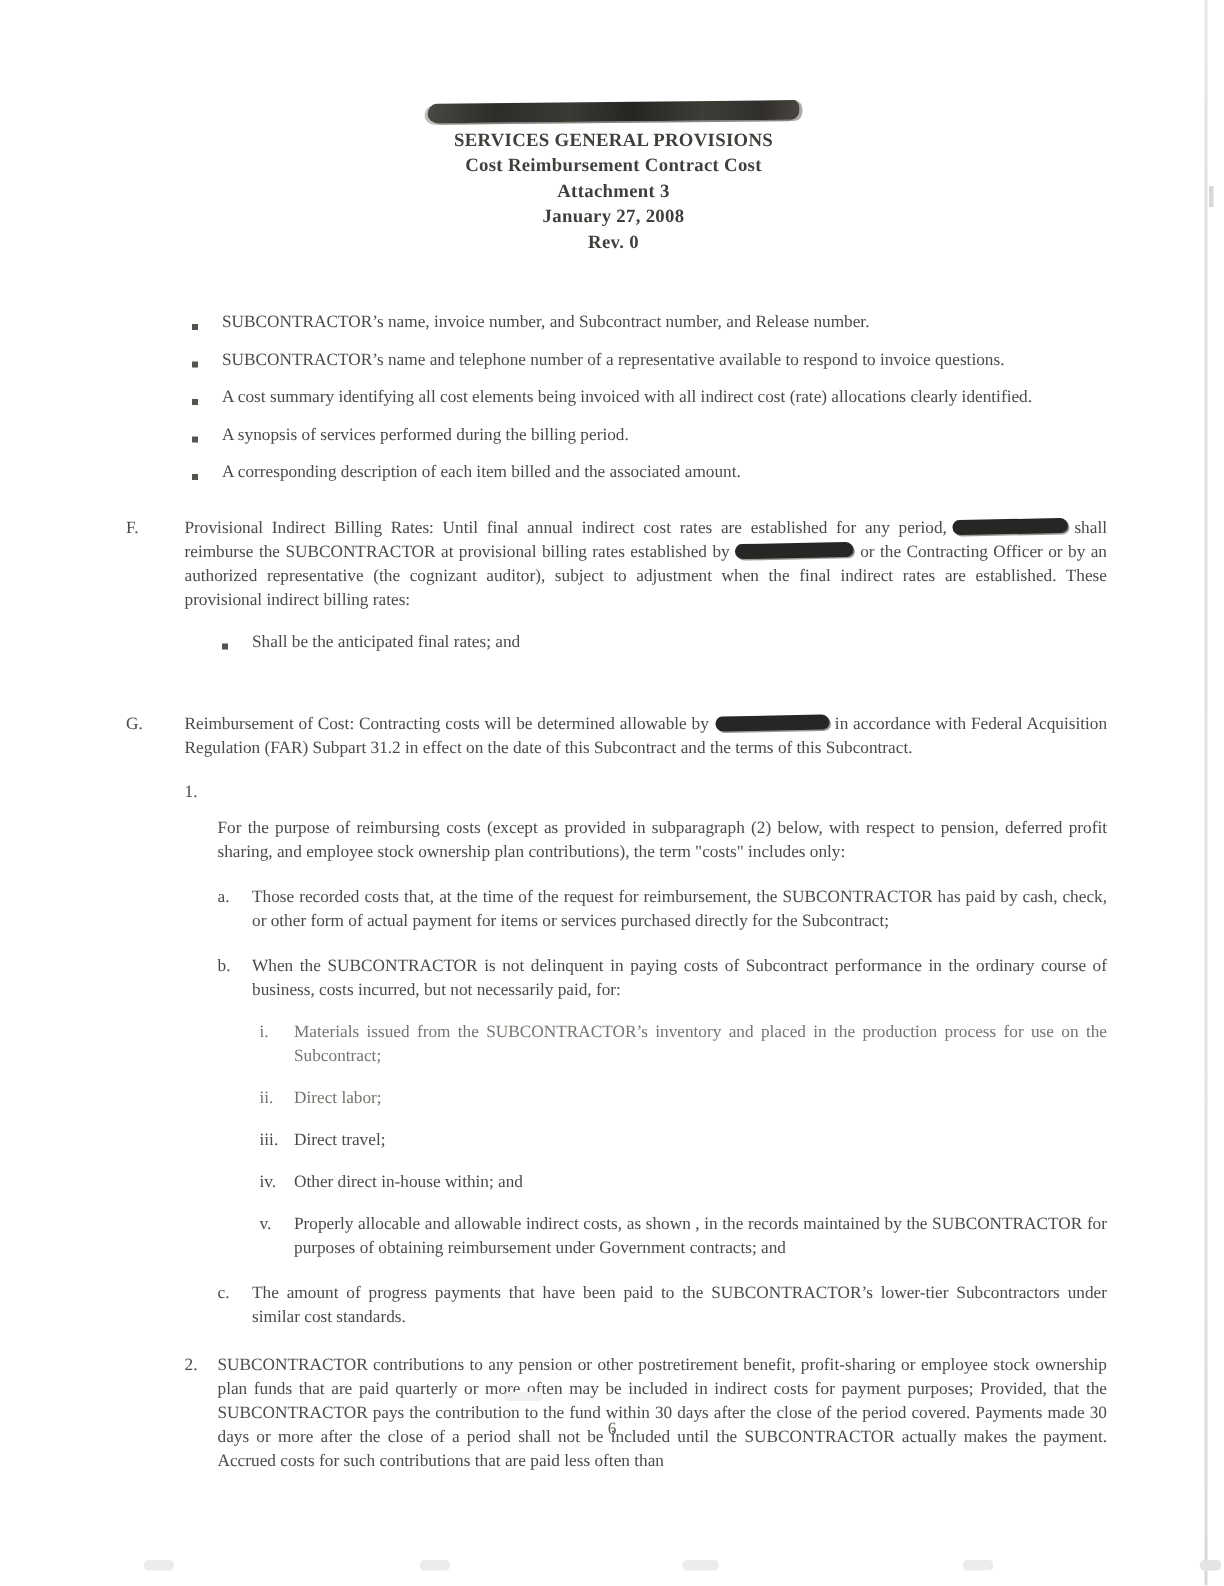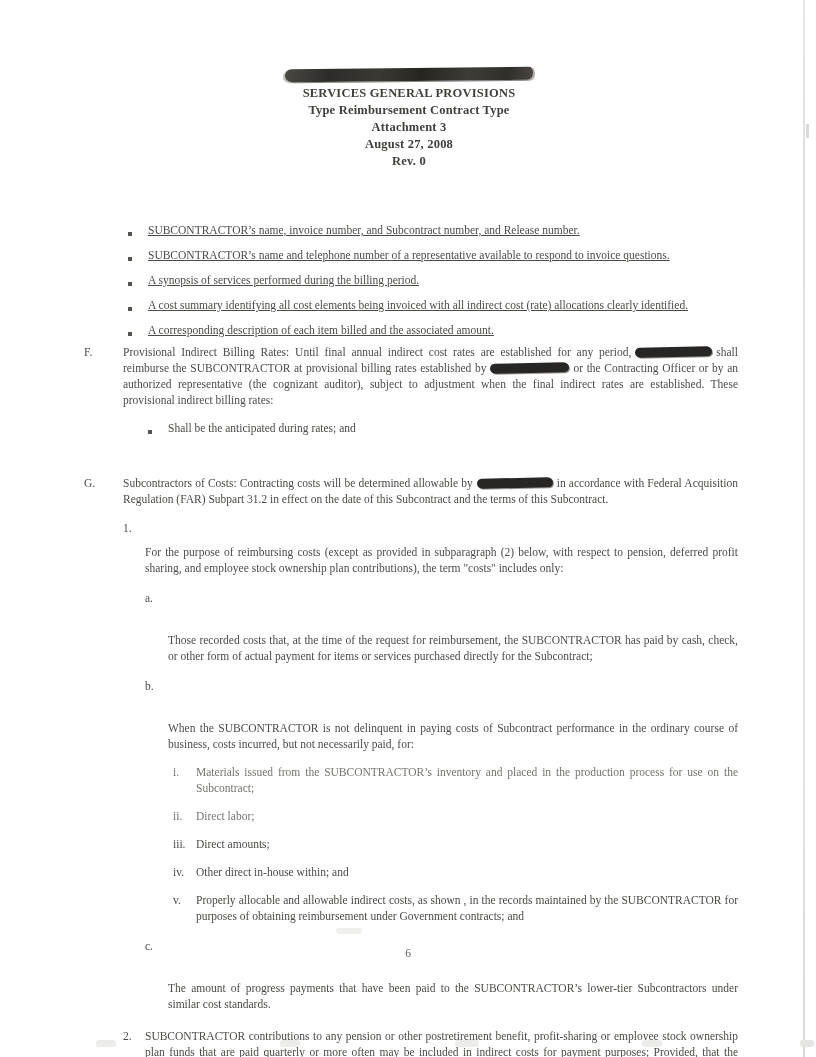--- a/index.html
+++ b/index.html
@@ -33,21 +33,21 @@
     border-radius: 7px 4px 6px 8px / 60% 45% 55% 50%;
     transform: rotate(-0.6deg);
     box-shadow: 2px 1px 0 rgba(70,68,62,.45), -2px 1px 0 rgba(70,68,62,.35);
   }
   .title-line {
     font-size: 12.5px; font-weight: bold; color: #413f3b;
     line-height: 17px; letter-spacing: .2px;
   }
 
   
-  .top-bullets { position: absolute; top: 222px; left: 128px; width: 610px; text-decoration: underline; }
+  .top-bullets { position: absolute; top: 207px; left: 128px; width: 610px; }
   .b-row { display: flex; margin-bottom: 7px; }
   .b-marker {
     flex: 0 0 20px;
   }
   .b-marker::before {
     content: ""; display: inline-block; width: 4px; height: 4px;
     background: #56544f; margin-top: 5px;
   }
   .b-text { flex: 1; font-size: 11.5px; line-height: 16px; text-align: justify; }
 
@@ -71,21 +71,21 @@
   .sub-bullets .b-row { margin-bottom: 11px; }
   .sub-bullets .b-marker { flex: 0 0 20px; margin-left: 25px; }
 
   
   .num-item { display: flex; margin-top: 13px; }
   .num-col { flex: 0 0 22px; font-size: 11.5px; line-height: 16px; }
   .num-body { flex: 1; font-size: 11.5px; line-height: 16px; text-align: justify; }
 
   .alpha-item { display: flex; margin-top: 14px; }
   .alpha-col { flex: 0 0 23px; font-size: 11.5px; line-height: 16px; }
-  .alpha-body { flex: 1; font-size: 11.5px; line-height: 16px; text-align: justify; margin-top: 42px; }
+  .alpha-body { flex: 1; font-size: 11.5px; line-height: 16px; text-align: justify; }
 
   .roman-item { display: flex; margin-top: 12px; padding-left: 5px; }
   .roman-col { flex: 0 0 23px; font-size: 11.5px; line-height: 16px; }
   .roman-body { flex: 1; font-size: 11.5px; line-height: 16px; text-align: justify; }
   .faded { color: #75746e; }
   .faded2 { color: #65645f; }
 
   
   .page-number {
     position: absolute; top 947px; top: 947px; left: 0; width: 100%;
@@ -105,66 +105,66 @@
 <body>
 
 <div class="page">
 
   <div class="edge-line"></div>
   <div class="edge-dash"></div>
 
   <div class="header">
     <span class="header-redaction"></span>
     <div class="title-line">SERVICES GENERAL PROVISIONS</div>
-    <div class="title-line">Type Reimbursement Contract Type</div>
+    <div class="title-line">Cost Reimbursement Contract Cost</div>
     <div class="title-line">Attachment 3</div>
-    <div class="title-line">August 27, 2008</div>
+    <div class="title-line">January 27, 2008</div>
     <div class="title-line">Rev. 0</div>
   </div>
 
   <div class="top-bullets">
     <div class="b-row">
       <span class="b-marker"></span>
       <span class="b-text">SUBCONTRACTOR’s name, invoice number, and Subcontract number, and Release number.</span>
     </div>
     <div class="b-row">
       <span class="b-marker"></span>
       <span class="b-text">SUBCONTRACTOR’s name and telephone number of a representative available to respond to invoice questions.</span>
     </div>
     <div class="b-row">
       <span class="b-marker"></span>
+      <span class="b-text">A cost summary identifying all cost elements being invoiced with all indirect cost (rate) allocations clearly identified.</span>
+    </div>
+    <div class="b-row">
+      <span class="b-marker"></span>
       <span class="b-text">A synopsis of services performed during the billing period.</span>
-    </div>
-    <div class="b-row">
-      <span class="b-marker"></span>
-      <span class="b-text">A cost summary identifying all cost elements being invoiced with all indirect cost (rate) allocations clearly identified.</span>
     </div>
     <div class="b-row">
       <span class="b-marker"></span>
       <span class="b-text">A corresponding description of each item billed and the associated amount.</span>
     </div>
   </div>
 
   <div class="section" style="top: 344px;">
     <div class="sec-label">F.</div>
     <div class="sec-content">
       <p class="sec-para"><span class="u">Provisional Indirect Billing Rates</span><span>: Until final annual indirect cost rates are established for any period,</span><span class="redaction-inline rw-77"></span><span>shall reimburse the SUBCONTRACTOR at provisional billing rates established by</span><span class="redaction-inline rw-79"></span><span>or the Contracting Officer or by an authorized representative (the cognizant auditor), subject to adjustment when the final indirect rates are established. These provisional indirect billing rates:</span></p>
       <div class="sub-bullets">
         <div class="b-row">
           <span class="b-marker"></span>
-          <span class="b-text">Shall be the anticipated during rates; and</span>
+          <span class="b-text">Shall be the anticipated final rates; and</span>
         </div>
       </div>
     </div>
   </div>
 
   <div class="section" style="top: 475px;">
     <div class="sec-label">G.</div>
     <div class="sec-content">
-      <p class="sec-para"><span class="u">Subcontractors of Costs</span><span>: Contracting costs will be determined allowable by</span><span class="redaction-inline rw-76"></span><span>in accordance with Federal Acquisition Regulation (FAR) Subpart 31.2 in effect on the date of this Subcontract and the terms of this Subcontract.</span></p>
+      <p class="sec-para"><span class="u">Reimbursement of Cost</span><span>: Contracting costs will be determined allowable by</span><span class="redaction-inline rw-76"></span><span>in accordance with Federal Acquisition Regulation (FAR) Subpart 31.2 in effect on the date of this Subcontract and the terms of this Subcontract.</span></p>
 
       <div class="num-item">
         <div class="num-col">1.</div>
         <div class="num-body">
           <div style="text-align: justify; margin-top: 24px;">For the purpose of reimbursing costs (except as provided in subparagraph (2) below, with respect to pension, deferred profit sharing, and employee stock ownership plan contributions), the term "costs" includes only:</div>
 
           <div class="alpha-item">
             <div class="alpha-col">a.</div>
             <div class="alpha-body">Those recorded costs that, at the time of the request for reimbursement, the SUBCONTRACTOR has paid by cash, check, or other form of actual payment for items or services purchased directly for the Subcontract;</div>
           </div>
@@ -177,21 +177,21 @@
               <div class="roman-item">
                 <div class="roman-col faded">i.</div>
                 <div class="roman-body faded">Materials issued from the SUBCONTRACTOR’s inventory and placed in the production process for use on the Subcontract;</div>
               </div>
               <div class="roman-item">
                 <div class="roman-col faded">ii.</div>
                 <div class="roman-body faded">Direct labor;</div>
               </div>
               <div class="roman-item">
                 <div class="roman-col">iii.</div>
-                <div class="roman-body">Direct amounts;</div>
+                <div class="roman-body">Direct travel;</div>
               </div>
               <div class="roman-item">
                 <div class="roman-col">iv.</div>
                 <div class="roman-body">Other direct in-house within; and</div>
               </div>
               <div class="roman-item">
                 <div class="roman-col">v.</div>
                 <div class="roman-body">Properly allocable and allowable indirect costs, as shown , in the records maintained by the SUBCONTRACTOR for purposes of obtaining reimbursement under Government contracts; and</div>
               </div>
             </div>

